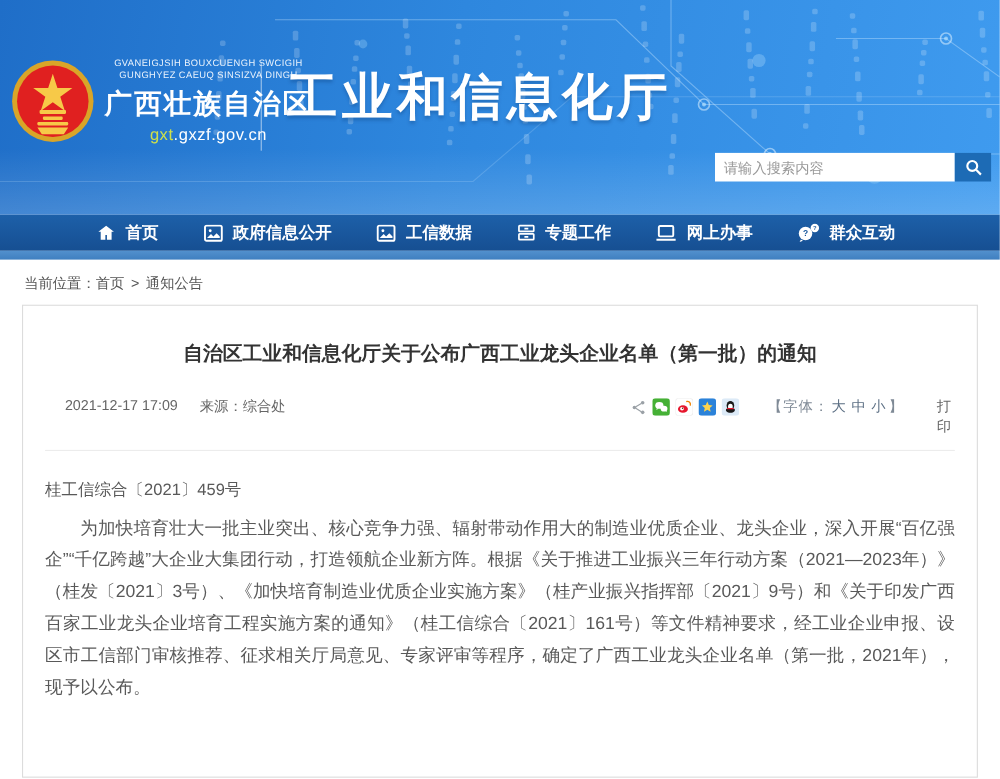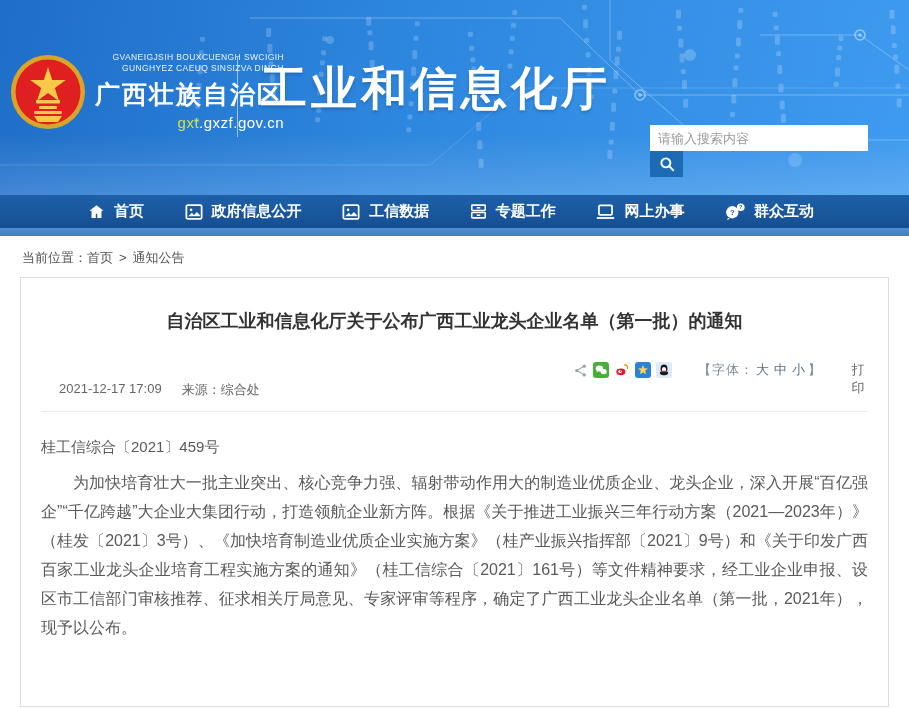--- a/index.html
+++ b/index.html
@@ -8,32 +8,32 @@
 
   
   .site-header { position:relative; height:195px;
     background:linear-gradient(100deg,#1f6ec8 0%, #2e87de 45%, #3f9bef 100%); overflow:hidden; }
   .header-decor { position:absolute; inset:0; pointer-events:none; }
   .header-bottom-glow { position:absolute; left:0; right:0; bottom:0; height:60px;
     background:linear-gradient(to top, rgba(255,255,255,.16), rgba(255,255,255,0)); }
 
   .brand { position:absolute; left:10px; top:52px; display:flex; align-items:center; gap:9px; }
   .emblem { width:76px; height:76px; flex:0 0 auto; }
-  .brand-text { text-align:right; color:#fff; }
+  .brand-text { text-align:center; color:#fff; }
   .zhuang { font-size:8.5px; letter-spacing:.4px; line-height:11px; color:#eaf3fd; white-space:nowrap; }
   .org-name { font-size:25px; font-weight:bold; letter-spacing:2px; margin-top:4px; }
   .domain { font-size:15px; margin-top:3px; letter-spacing:.5px; }
   .domain .pfx { color:#cfe04a; }
 
   .header-divider { position:absolute; left:237px; top:57px; width:1px; height:80px;
     background:rgba(255,255,255,.55); }
   .site-title { position:absolute; left:261px; top:58px; color:#fff; font-size:46px; font-weight:bold;
     font-family:"Liberation Serif", serif; letter-spacing:4px; text-shadow:0 2px 3px rgba(0,40,90,.25); white-space:nowrap; }
 
-  .search-wrap { position:absolute; left:650px; top:125px; display:flex;flex-direction:column; }
+  .search-wrap { position:absolute; left:650px; top:139px; display:flex; }
   .search-input { width:218px; height:26px; border:none; outline:none; padding:0 8px; font-size:13px; color:#333; }
   .search-input::placeholder { color:#999; }
   .search-btn { width:33px; height:26px; border:none; background:#1d6bb5; display:flex;
     align-items:center; justify-content:center; cursor:pointer; }
 
   
   .main-nav { height:33px; background:linear-gradient(#1d60a9,#164f92); display:flex; align-items:center;
     justify-content:space-between; padding:0 95px 0 88px; }
   .nav-item { display:flex; align-items:center; gap:9px; color:#fff; font-size:15px; font-weight:bold;
     cursor:pointer; white-space:nowrap; }
@@ -43,21 +43,21 @@
   
   .breadcrumb { padding:13px 16px 10px 22px; font-size:13px; color:#555; }
   .breadcrumb a { color:#555; text-decoration:none; cursor:pointer; }
   .crumb-sep { margin:0 6px; }
 
   
   .article-box { margin:0 20px; border:1px solid #dcdcdc; background:#fff; padding:0 20px 40px; min-height:430px; }
   .article-title { margin:30px 40px 0; text-align:center; font-size:18px; font-weight:bold; color:#333; line-height:26px; }
   .meta-row { margin-top:27px; display:flex; justify-content:space-between; align-items:flex-start;
     font-size:13px; color:#666; padding:0 2px; }
-  .meta-left { display:flex; gap:20px; padding-left:16px;margin-top:20px; }
+  .meta-left { display:flex; gap:20px; padding-left:16px; }
   .meta-right { display:flex; align-items:flex-start; }
   .share-icons { display:flex; align-items:center; gap:5px; margin-top:1px; }
   .share-icons span { display:flex; cursor:pointer; }
   .font-size-ctl { margin-left:26px; color:#7e8globa; color:#7f8a96; letter-spacing:1px; white-space:nowrap; }
   .font-size-ctl .fs { cursor:pointer; margin:0 2px; color:#5c6f84; }
   .print-btn { margin-left:28px; width:16px; line-height:18px; text-align:center; color:#666;
     word-break:break-all; cursor:pointer; }
   .meta-divider { margin-top:12px; border-bottom:1px solid #ececec; }
 
   .doc-number { margin-top:26px; text-align:left; font-size:15px; color:#595959; }

